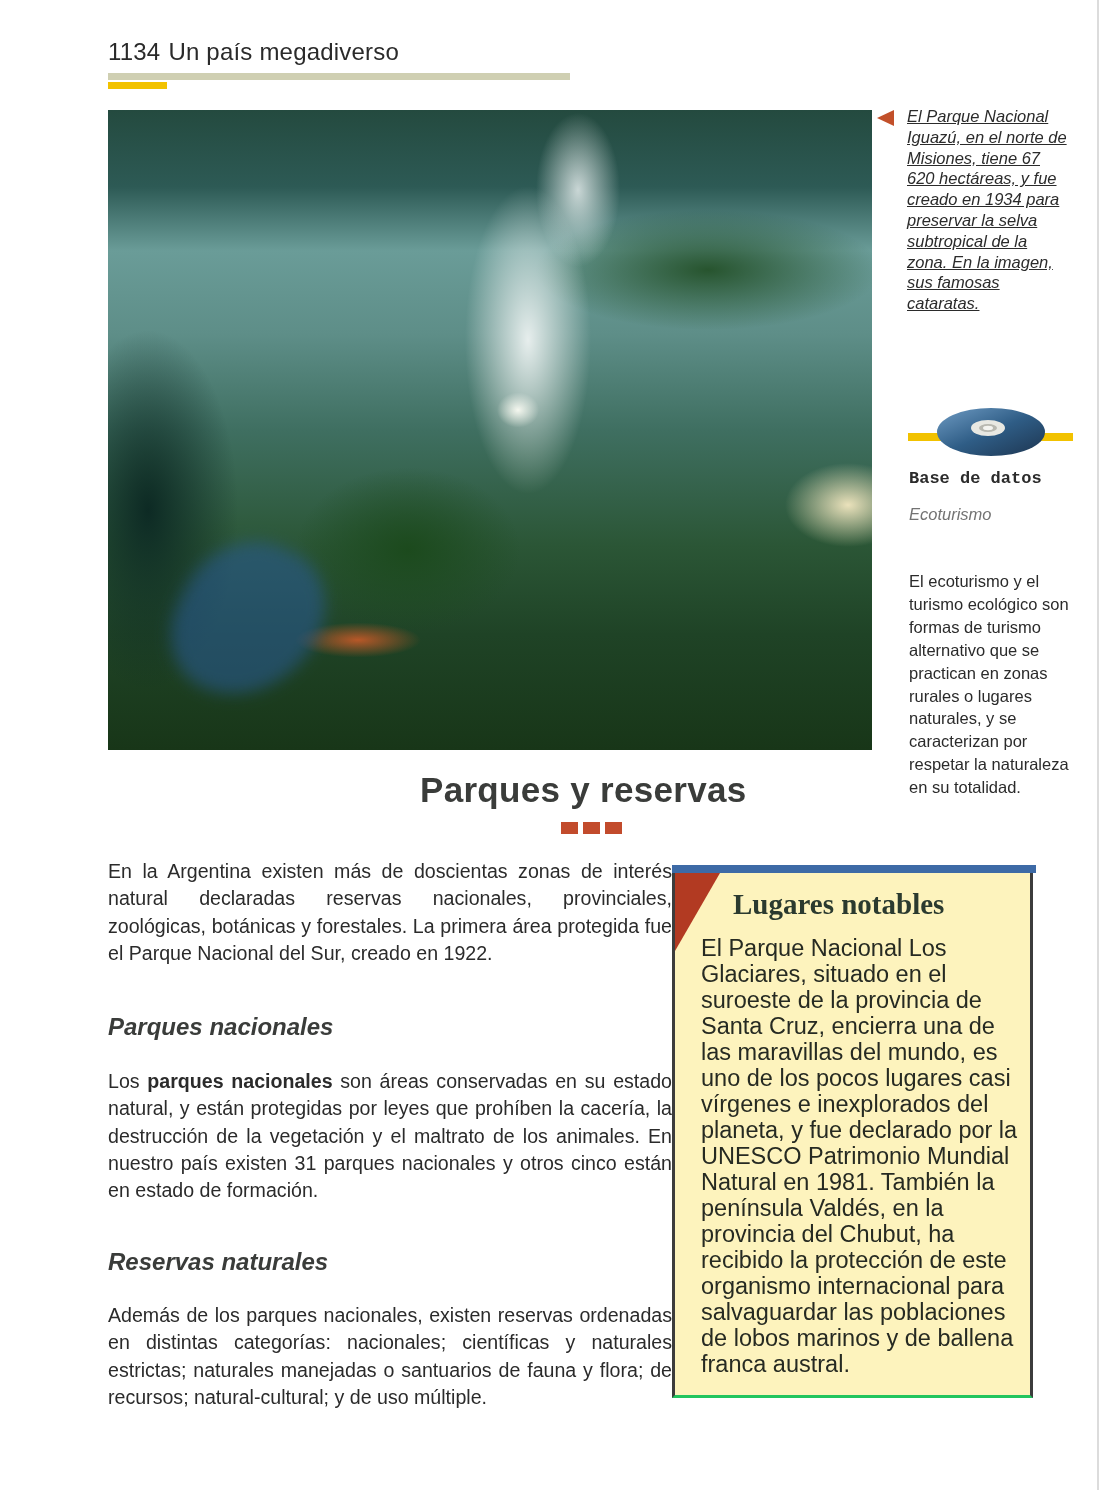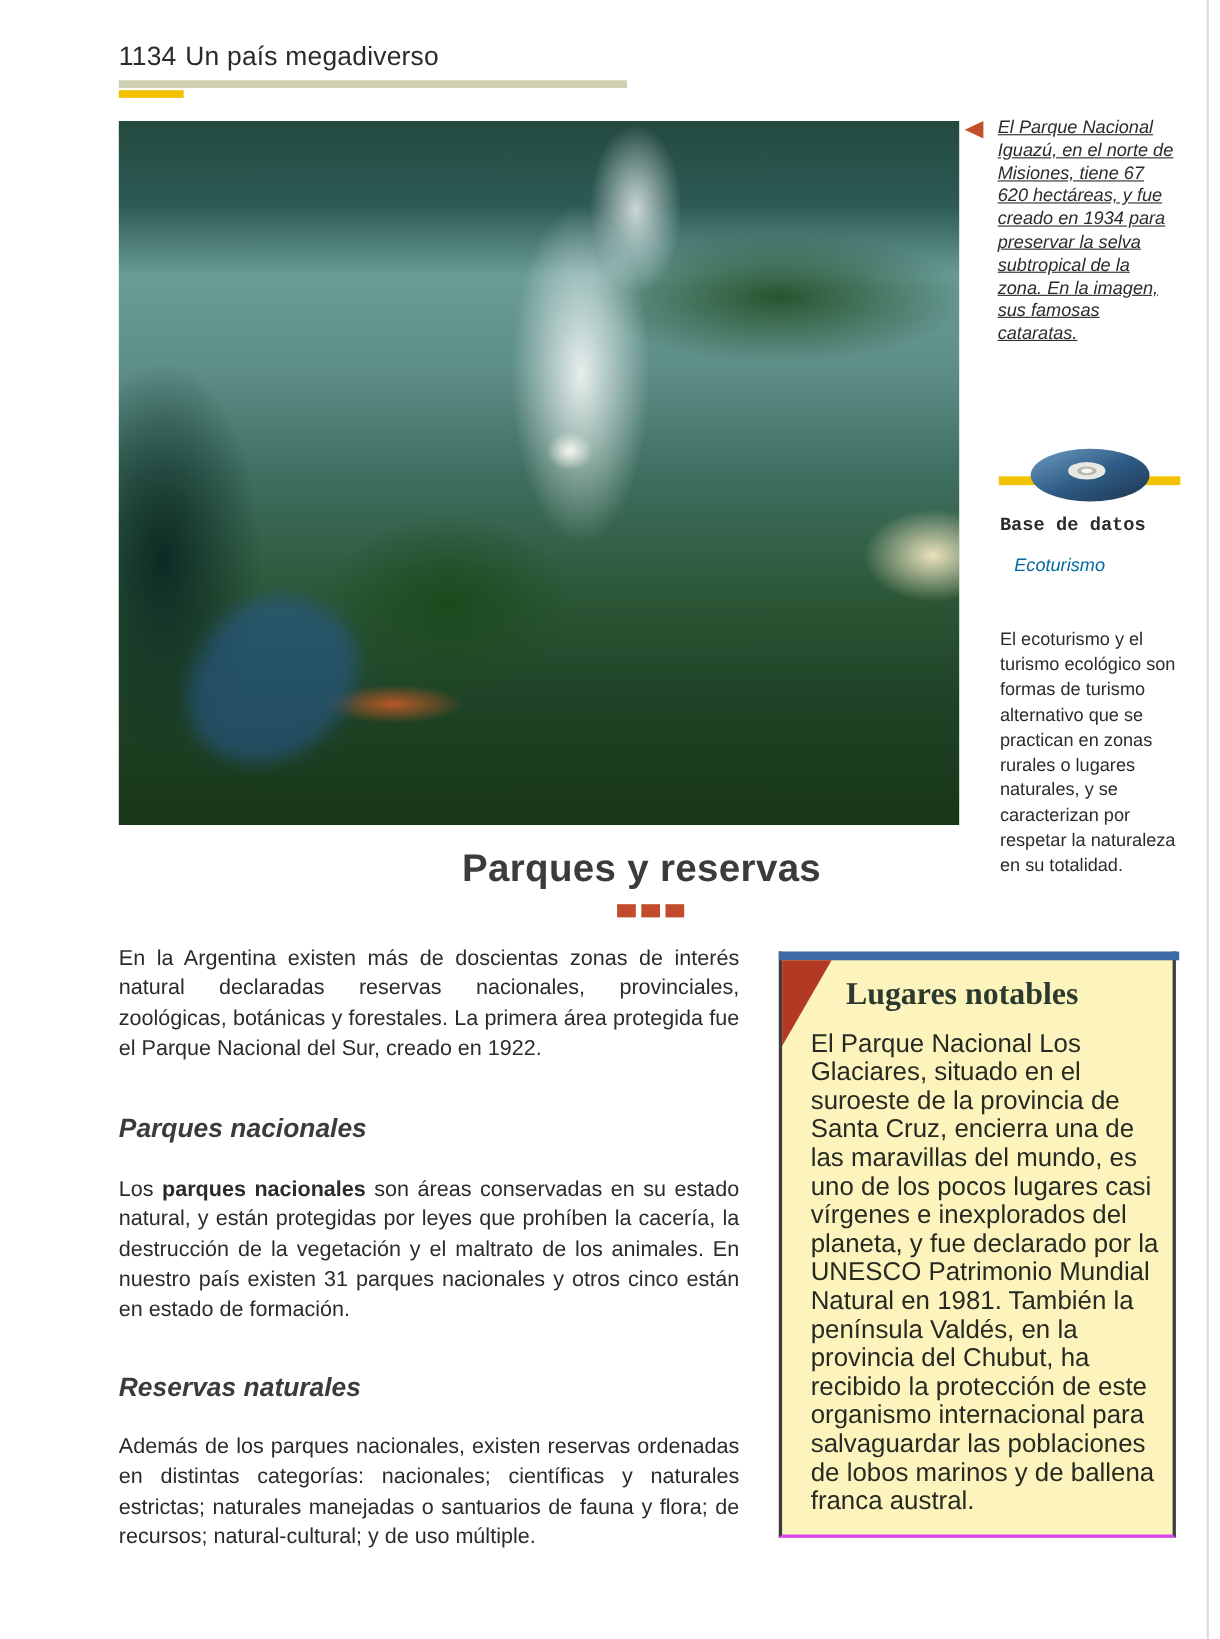--- a/index.html
+++ b/index.html
@@ -29,38 +29,38 @@
         linear-gradient(180deg, #244a3f 0%, #2d5a55 12%, #6a9c98 22%, #5e8e88 35%, #3f6f61 50%, #2b5636 68%, #1f4326 82%, #183618 100%);
     }
     .photo-river { position: absolute; left: 70px; top: 430px; width: 140px; height: 160px; background: rgba(40,90,150,0.55); border-radius: 50% 40% 60% 40%; transform: rotate(25deg); filter: blur(8px); }
 
     .caption { position: absolute; left: 907px; top: 106px; width: 165px; font-size: 16.5px; line-height: 20.8px; font-style: italic; color: #2b2b2b; text-decoration: underline; }
     .caption-arrow { position: absolute; left: 877px; top: 110px; width: 0; height: 0; border-top: 8px solid transparent; border-bottom: 8px solid transparent; border-right: 17px solid #c2502a; }
 
     .db-rule { position: absolute; left: 908px; top: 433px; width: 165px; height: 8px; background: #f2c200; }
     .cd-icon { position: absolute; left: 936px; top: 402px; width: 110px; height: 60px; }
     .db-title { position: absolute; left: 909px; top: 469px; font-size: 17px; font-weight: bold; color: #2b2b2b; font-family: Liberation Mono, monospace; }
-    .db-subtitle { position: absolute; left: 909px; top: 505px; font-size: 16.5px; font-style: italic; color: #0369a1; margin-left: 13px; }
+    .db-subtitle { position: absolute; left: 909px; top: 505px; font-size: 16.5px; font-style: italic; color: #737373; }
     .db-text { position: absolute; left: 909px; top: 528px; width: 160px; font-size: 16.5px; line-height: 22.9px; color: #2b2b2b; margin-top: 42px; }
 
     .section-title { position: absolute; left: 420px; top: 770px; font-size: 35px; font-weight: bold; color: #3a3c3a; letter-spacing: 0.3px; white-space: nowrap; }
     .title-squares { position: absolute; left: 561px; top: 822px; display: flex; gap: 5px; }
     .title-squares span { display: block; width: 17px; height: 12px; background: #c24b2c; }
 
     .body-text { position: absolute; left: 108px; width: 564px; font-size: 19.6px; line-height: 27.3px; color: #2b2b2b; text-align: justify; }
     .p1 { top: 858px; }
     .h2 { position: absolute; left: 108px; font-size: 24px; font-weight: bold; font-style: italic; color: #3a3c3a; white-space: nowrap; }
     .h2a { top: 1013px; }
     .p2 { top: 1068px; }
     .h2b { top: 1248px; }
     .p3 { top: 1302px; }
 
     .box {
-      position: absolute; left: 708px; top: 865px; width: 361px; height: 533px;
-      background: #fdf3bd; border-left: 3px solid #3c3c3c; border-right: 3px solid #3c3c3c; border-bottom: 3px solid #d946ef;
+      position: absolute; left: 672px; top: 865px; width: 361px; height: 533px;
+      background: #fdf3bd; border-left: 3px solid #3c3c3c; border-right: 3px solid #3c3c3c; border-bottom: 3px solid #22c55e;
       box-sizing: border-box;
     }
     .box-topbar { position: absolute; left: -3px; top: 0; width: 364px; height: 8px; background: #3d6aa6; }
     .box-corner { position: absolute; left: 0; top: 8px; width: 0; height: 0; border-top: 78px solid #b23a22; border-right: 45px solid transparent; }
     .box-title { position: absolute; left: 58px; top: 23px; font-family: "Liberation Serif", serif; font-weight: bold; font-size: 29px; color: #2b3a2f; white-space: nowrap; }
     .box-text { position: absolute; left: 26px; top: 70px; width: 325px; font-family: Liberation Sans, sans-serif; font-size: 23.5px; line-height: 26px; color: #262a22; }
   </style>
 </head>
 <body>
 

